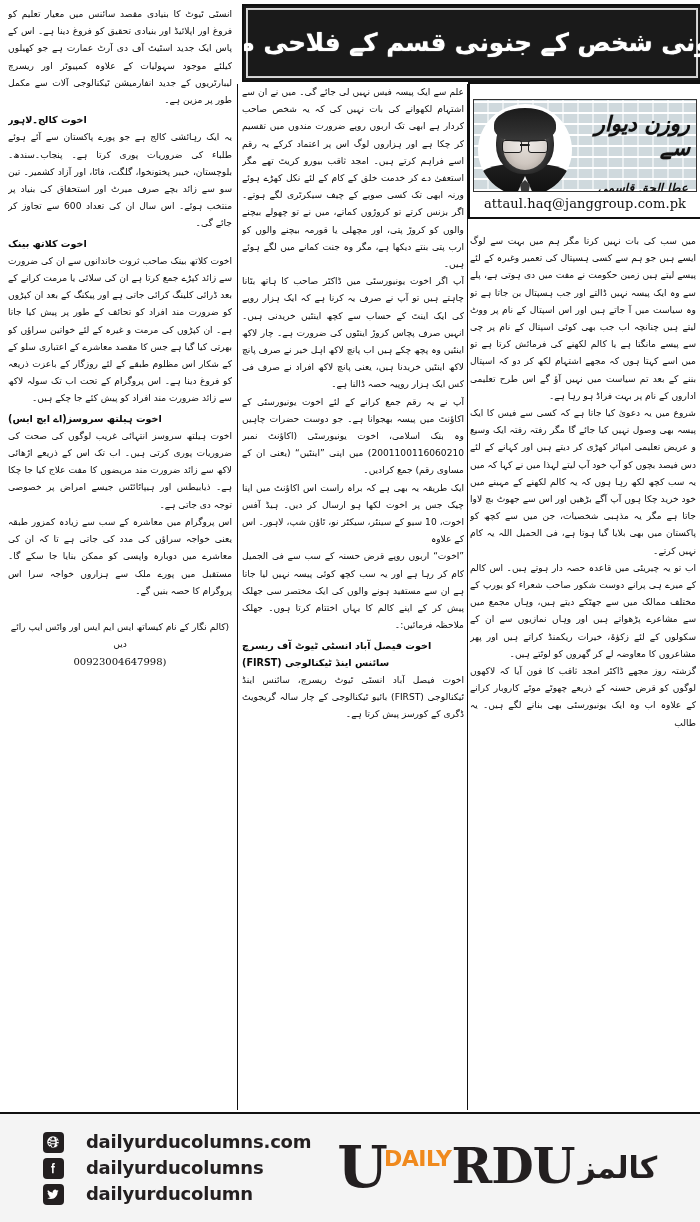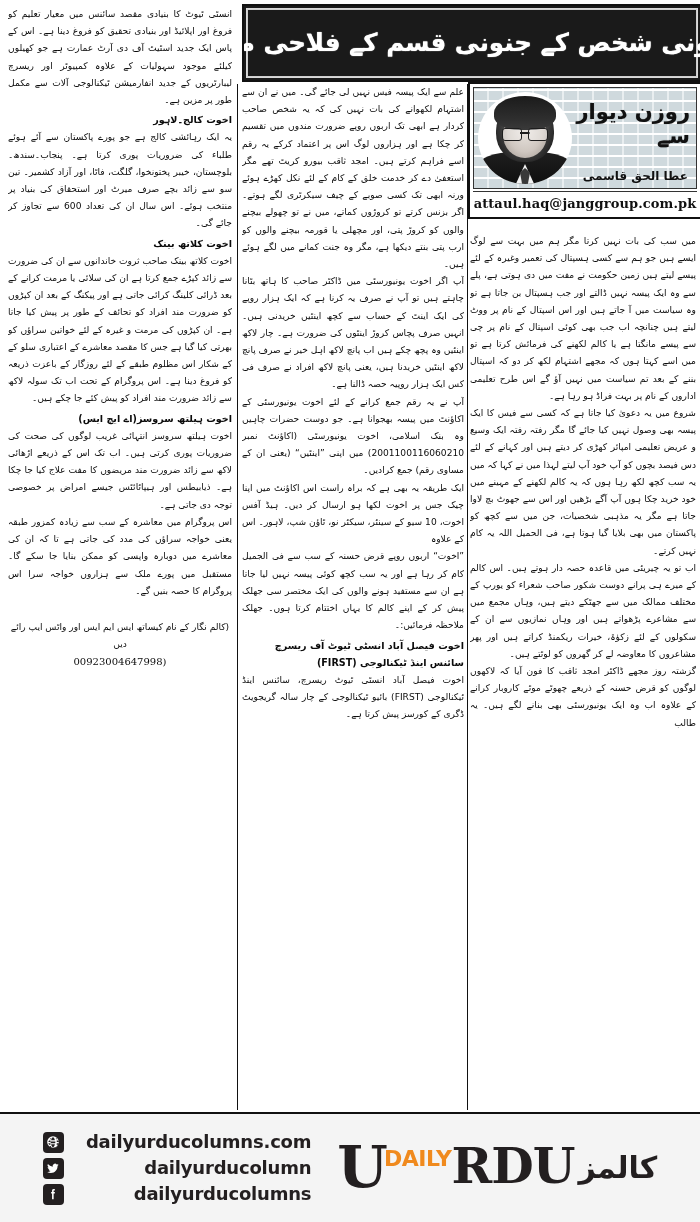--- a/index.html
+++ b/index.html
@@ -31,25 +31,26 @@
     text-shadow:0 0 1px #fff;
     transform:scaleX(0.98);
   }
 
   
   .masthead{
     position:absolute;left:468px;top:82px;width:230px;height:133px;
     border:2px solid #111;background:#ffffff;overflow:hidden;
   }
   .masthead-inner{
-    position:absolute;left:3px;top:3px;right:3px;height:100px;
+    position:absolute;left:3px;top:15px;right:3px;height:100px;
     border:1px solid #333;overflow:hidden;
     background:
       repeating-linear-gradient(0deg,#cfd9dd 0px,#cfd9dd 9px,#ffffff 9px,#ffffff 11px),
       repeating-linear-gradient(90deg,#c7d2d7 0px,#c7d2d7 26px,#ffffff 26px,#ffffff 28px);
+    font-style: italic;
   }
   .brick-a{position:absolute;inset:0;
     background:repeating-linear-gradient(90deg,transparent 0 13px,#ffffff 13px 15px);
     opacity:.55;}
   .portrait{
     position:absolute;left:4px;top:4px;width:94px;height:92px;
     border-radius:50%;overflow:hidden;background:#ffffff;
   }
   .portrait .head{
     position:absolute;left:50%;top:8px;transform:translateX(-50%);
@@ -102,35 +103,35 @@
   .author-name{
     position:absolute;right:8px;bottom:5px;width:120px;text-align:right;
     color:#111;font-size:12px;font-weight:700;line-height:1.1;
   }
   .email-bar{
     position:absolute;left:3px;right:3px;bottom:3px;height:22px;
     border-top:1px solid #333;background:#fff;
     display:flex;align-items:center;justify-content:center;
   }
   .email-bar span{
-    color:#111;font-size:13px;font-weight:700;letter-spacing:.1px;
+    color:#111;font-size:13px;font-weight:400;letter-spacing:.1px;
     font-family:"DejaVu Serif","Liberation Serif",serif;direction:ltr;
   }
 
   
   .col{
     position:absolute;top:0;
     font-family:"DejaVu Sans","Liberation Sans",sans-serif;
     color:#0b0b0b;direction:rtl;text-align:justify;
     font-size:9.1px;line-height:17.2px;
     overflow:hidden;
   }
   .col p{margin:0 0 0 0;text-align:justify;text-justify:inter-word;}
   .col p.sub{
-    text-align:right;font-weight:700;font-size:9.6px;margin:2px 0 1px;
+    text-align:left;font-weight:700;font-size:9.6px;margin:2px 0 1px;
   }
   .col p.center{text-align:center;margin-top:19px;}
   .col p.ltr-num{direction:ltr;text-align:center;font-family:"DejaVu Serif","Liberation Serif",serif;font-size:10px;}
 
   #col-right{left:470px;top:233px;width:226px;height:890px;}
   #col-mid{left:242px;top:84px;width:222px;height:1026px;}
   #col-left{left:8px;top:6px;width:224px;height:1104px;}
 
   .rule{position:absolute;background:#111;width:1px;}
   #rule-1{left:237px;top:84px;height:1026px;}
@@ -156,21 +157,21 @@
   .logo .rdu{
     font-family:"DejaVu Serif","Liberation Serif",serif;
     font-size:49px;font-weight:700;color:#231f20;line-height:.8;letter-spacing:-1px;
     margin-top:-2px;
   }
   .logo .kalmz{
     font-size:30px;font-weight:700;color:#231f20;margin-left:4px;
     direction:rtl;line-height:1;
   }
   .social{display:flex;flex-direction:column;gap:5px;direction:ltr;}
-  .social-row{display:flex;align-items:center;gap:22px;justify-content:space-between;}
+  .social-row{display:flex;align-items:center;gap:22px;}
   .sicon{
     width:21px;height:21px;border-radius:4px;background:#231f20;
     display:flex;align-items:center;justify-content:center;flex:0 0 auto;
   }
   .sicon svg{width:14px;height:14px;fill:#ffffff;}
   .shandle{
     font-family:"DejaVu Sans","Liberation Sans",sans-serif;
     font-size:18px;font-weight:700;color:#231f20;letter-spacing:-.2px;line-height:1;
   }
 </style>
@@ -259,31 +260,31 @@
           <svg viewBox="0 0 24 24">
               <path d="M12 2a10 10 0 1 0 0 20 10 10 0 0 0 0-20zm0 2c1.2 0 2.6 2 3.2 5H8.8C9.4 6 10.8 4 12 4zM6.3 7.3A8 8 0 0 1 9.4 4.6C8.9 5.4 8.5 6.3 8.2 7.3H6.3zm-1 2h2.5a18 18 0 0 0-.3 2.7H4.1a8 8 0 0 1 1.2-2.7zM4.1 14h3.4c.04 1 .15 1.9.3 2.7H5.3A8 8 0 0 1 4.1 14zm2.2 4.7h1.9c.3 1 .7 1.9 1.2 2.7a8 8 0 0 1-3.1-2.7zM12 21c-1.2 0-2.6-2-3.2-5h6.4c-.6 3-2 5-3.2 5zm3.8-7H8.2a16 16 0 0 1-.3-2.7h8.2c-.04 1-.14 1.9-.3 2.7zm.6 7.4c.5-.8.9-1.7 1.2-2.7h1.9a8 8 0 0 1-3.1 2.7zm4.3-4.7h-2.5c.15-.8.26-1.7.3-2.7h3.4a8 8 0 0 1-1.2 2.7zM18.5 12a18 18 0 0 0-.3-2.7h2.5a8 8 0 0 1 1.2 2.7h-3.4zm-.8-4.7c-.3-1-.7-1.9-1.2-2.7a8 8 0 0 1 3.1 2.7h-1.9z"></path>
             </svg>
         </span>
         <span class="shandle">dailyurducolumns.com</span>
       </div>
 
       <div class="social-row">
         <span class="sicon">
           <svg viewBox="0 0 24 24">
+              <path d="M15.2 8.4h-2.1V7c0-.6.4-.8.7-.8h1.3V3.6h-1.9c-2.2 0-2.8 1.6-2.8 2.7v2.1H8.8v2.7h1.6V21h2.7v-9.9h2l.1-2.7z"></path>
+            </svg>
+        </span>
+        <span class="shandle">dailyurducolumns</span>
+      </div>
+
+      <div class="social-row">
+        <span class="sicon">
+          <svg viewBox="0 0 24 24">
               <path d="M21.5 6.6c-.7.3-1.5.5-2.3.6a4 4 0 0 0 1.8-2.2c-.8.5-1.7.8-2.6 1a4 4 0 0 0-6.9 3.7A11.5 11.5 0 0 1 3.2 5.3a4 4 0 0 0 1.3 5.4c-.7 0-1.3-.2-1.8-.5a4 4 0 0 0 3.2 4 4 4 0 0 1-1.8.1 4 4 0 0 0 3.8 2.8A8.1 8.1 0 0 1 2 18.8a11.4 11.4 0 0 0 6.2 1.8c7.5 0 11.6-6.2 11.6-11.6v-.5c.8-.6 1.5-1.3 2-2z"></path>
             </svg>
         </span>
         <span class="shandle">dailyurducolumn</span>
       </div>
 
-      <div class="social-row">
-        <span class="sicon">
-          <svg viewBox="0 0 24 24">
-              <path d="M15.2 8.4h-2.1V7c0-.6.4-.8.7-.8h1.3V3.6h-1.9c-2.2 0-2.8 1.6-2.8 2.7v2.1H8.8v2.7h1.6V21h2.7v-9.9h2l.1-2.7z"></path>
-            </svg>
-        </span>
-        <span class="shandle">dailyurducolumns</span>
-      </div>
-
     </div>
   </div>
 
 </div>
 
 </body></html>

